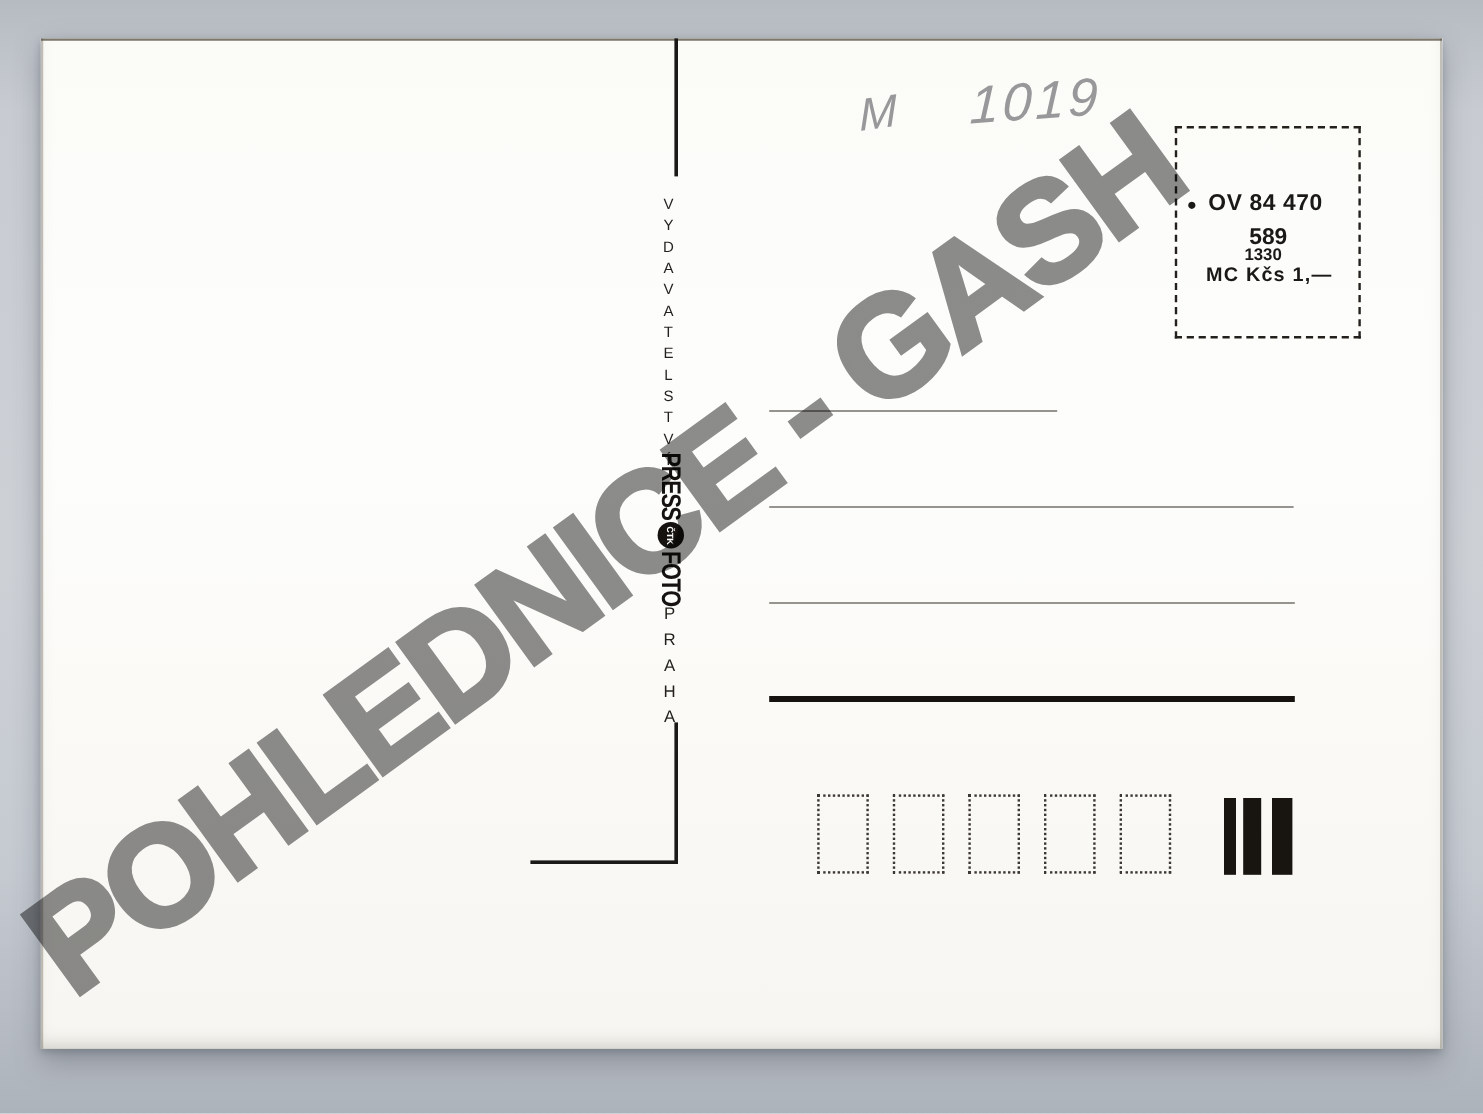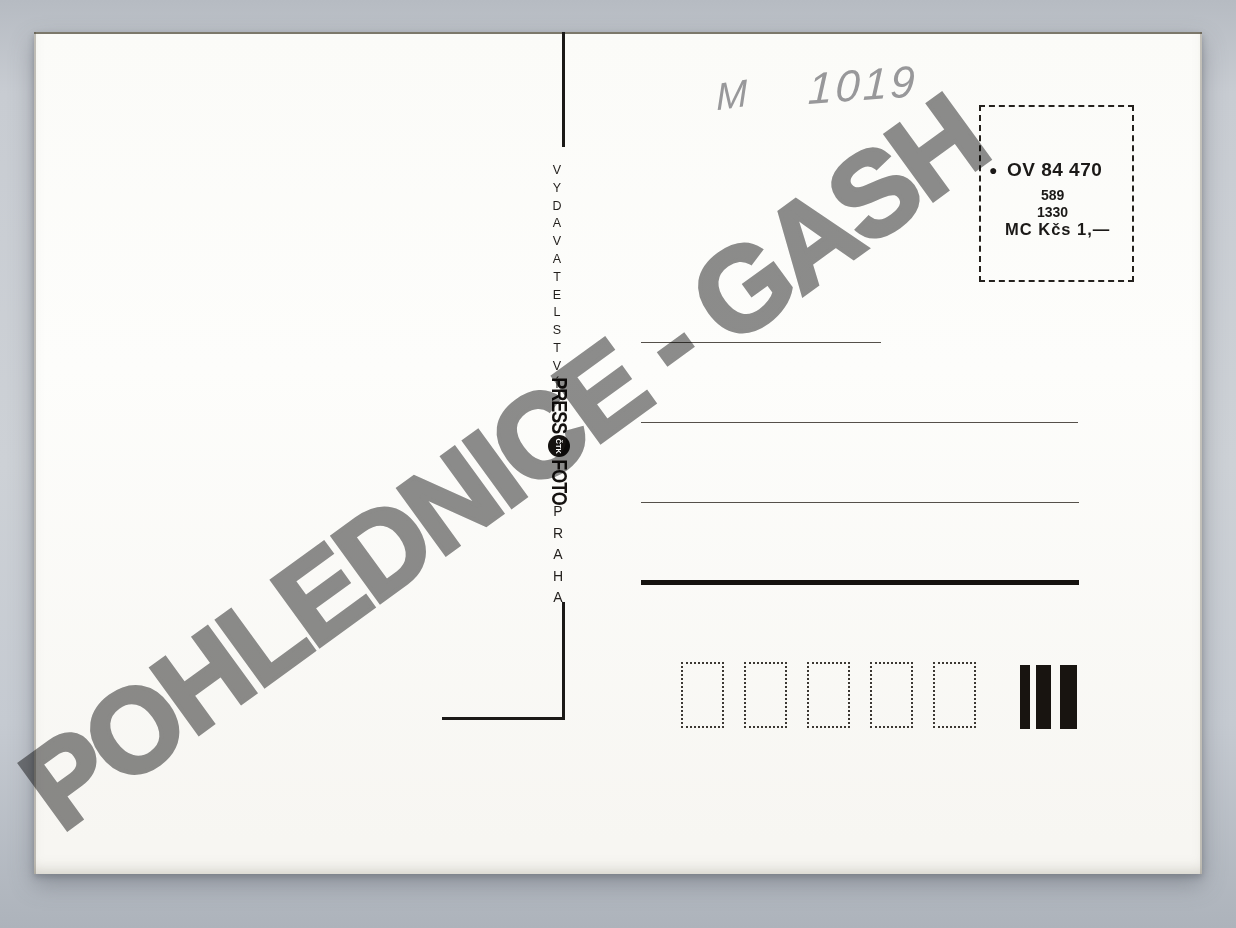--- a/index.html
+++ b/index.html
@@ -49,21 +49,21 @@
   .hw-m{position:absolute;left:10px;top:24px;font-size:38px;transform:rotate(-8deg) skewX(-6deg);}
   .hw-num{position:absolute;left:102px;top:10px;font-size:44px;letter-spacing:3px;transform:rotate(-4deg) skewX(-6deg);}
   
   .stamp-box{
     position:absolute;left:945px;top:73px;width:155px;height:177px;
     border:2px dashed #24211d;box-sizing:border-box;color:#1b1917;
   }
   .sb-row{position:absolute;white-space:nowrap;}
   .sb-code{left:8px;top:52px;display:flex;align-items:center;gap:9px;font-size:19px;font-weight:bold;letter-spacing:0.5px;}
   .sb-bullet{font-size:14px;line-height:1;}
-  .sb-ed{left:60px;top:80px;font-size:14px;font-weight:600;}
+  .sb-ed{left:60px;top:80px;font-size:19px;font-weight:600;}
   .sb-num{left:56px;top:97px;font-size:14px;font-weight:600;}
   .sb-price{left:24px;top:113px;font-size:16.5px;font-weight:600;letter-spacing:1px;}
   
   .aline{position:absolute;height:1px;background:#55504a;}
   .aline-1{left:607px;top:310px;width:240px;}
   .aline-2{left:607px;top:390px;width:437px;}
   .aline-3{left:607px;top:470px;width:438px;}
   .aline-thick{left:607px;top:548px;width:438px;height:5px;background:#15120f;}
   
   .pbox{

